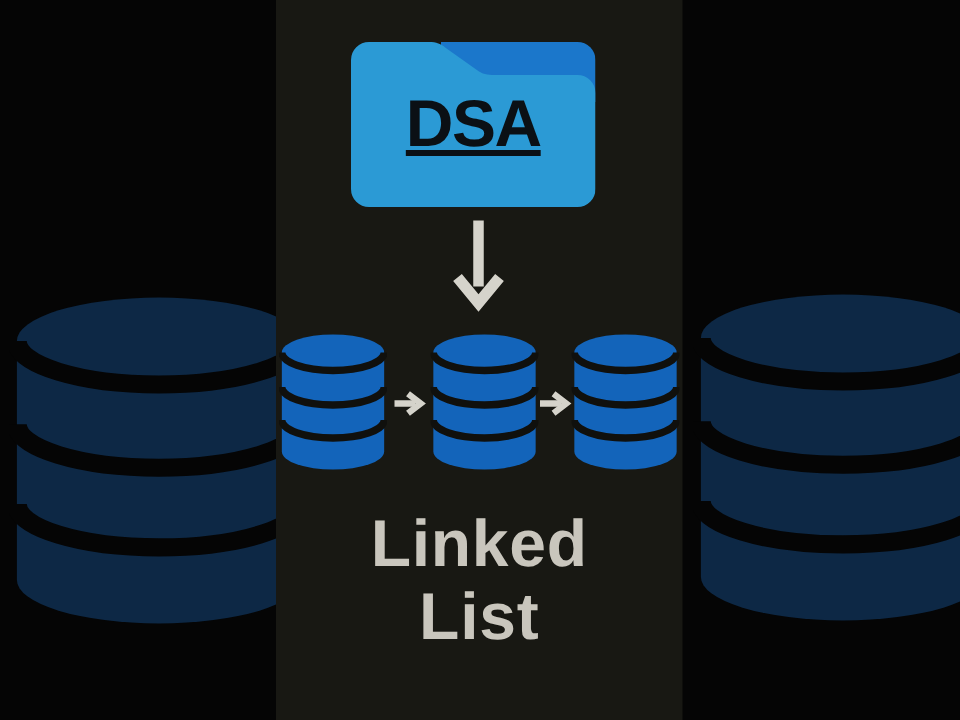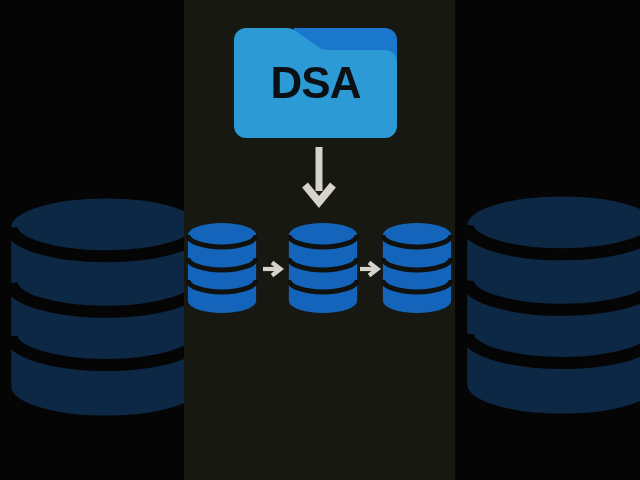--- a/index.html
+++ b/index.html
@@ -21,20 +21,21 @@
   .db-node.n2{left:103px;}
   .db-node.n3{left:197px;}
 
   .folder{position:absolute;left:50px;top:28px;width:163px;height:110px;}
   .folder svg{position:absolute;left:0;top:0;}
   .folder-label{
     position:absolute;left:0;top:0;width:100%;height:100%;
     display:flex;align-items:center;justify-content:center;
     font-size:44px;font-weight:800;letter-spacing:-1px;
     color:var(--folder-label-color);
+    text-decoration:underline;
   }
 
   .down-arrow{position:absolute;left:117px;top:144px;width:36px;height:66px;}
   .link-arrow{position:absolute;top:257px;width:24px;height:24px;}
   .link-arrow.a1{left:77px;}
   .link-arrow.a2{left:174px;}
 
   .title{
     position:absolute;left:0;top:338px;width:100%;
     text-align:center;color:var(--title-color);
@@ -100,15 +101,19 @@
       <svg class="link-arrow a2" viewBox="0 0 24 24">
         <path class="stroke-arrow" d="M2,12 H16" stroke-width="4.2"></path>
         <path class="stroke-arrow" d="M11,5.5 L19.5,12 L11,18.5" stroke-width="4.2"></path>
       </svg>
 
       <svg class="db db-node n3" viewBox="0 0 76 92" preserveAspectRatio="none">
           <use href="#db-shape"></use>
         </svg>
     </div>
 
+    <div class="title">
+      <div>Linked</div>
+      <div>List</div>
+    </div>
 
   </div>
 </div>
 
 </body></html>

